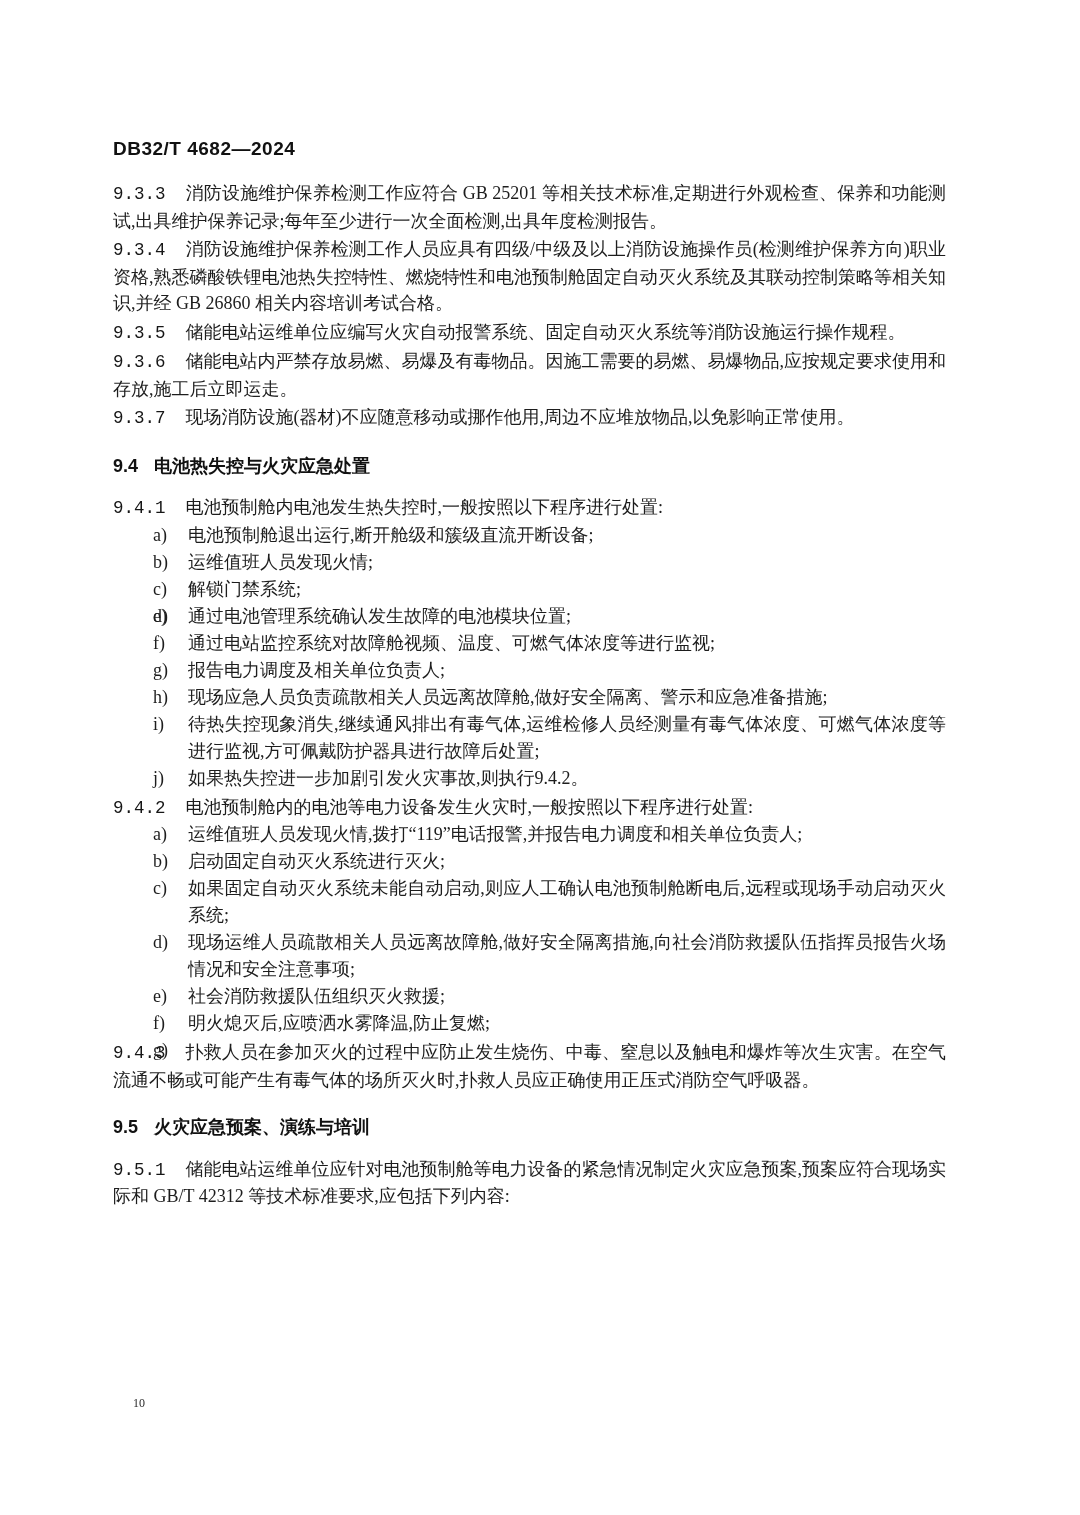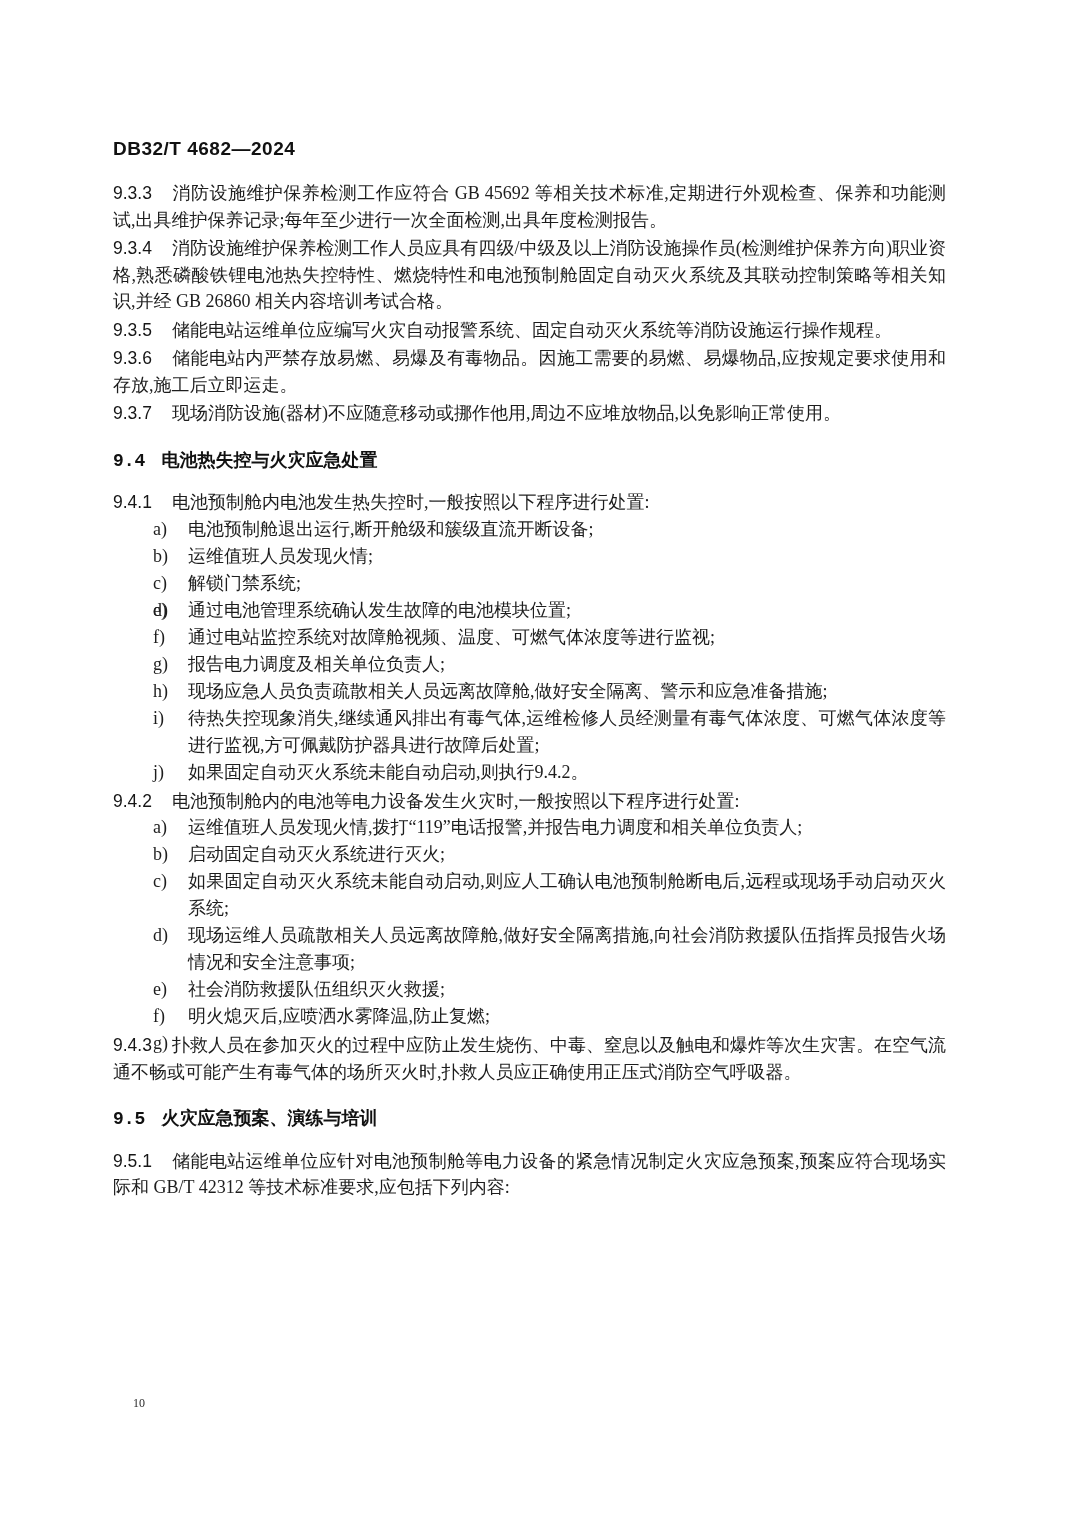--- a/index.html
+++ b/index.html
@@ -27,29 +27,29 @@
     left: 113px;
     top: 180px;
     width: 833px;
     font-size: 18px;
     line-height: 26.5px;
     text-align: justify;
   }
   p.clause { margin: 2px 0 0 0; }
   p.clause:first-child { margin-top: 0; }
   .cnum {
-    font-family: Liberation Sans, sans-serif;
+    font-family: Liberation Mono, monospace;
     font-size: 17.5px;
     margin-right: 20px;
     white-space: nowrap;
     color: #161616;
   }
   .sec-heading {
     margin: 21px 0 15px 0;
-    font-family: Liberation Mono, monospace;
+    font-family: Liberation Sans, sans-serif;
     font-weight: 700;
     font-size: 18px;
     line-height: 26.5px;
     color: #111;
     text-align: left;
   }
   .sec-heading .hnum { margin-right: 16px; }
   .li {
     position: relative;
     padding-left: 75px;
@@ -72,21 +72,21 @@
 </style>
 </head>
 <body>
 
 <div class="page">
 
   <div class="doc-header">DB32/T 4682—2024</div>
 
   <div class="content">
 
-    <p class="clause"><span class="cnum">9.3.3</span><span>消防设施维护保养检测工作应符合 GB 45692 等相关技术标准,定期进行外观检查、保养和功能测试,出具维护保养记录;每年至少进行一次全面检测,出具年度检测报告。</span></p>
+    <p class="clause"><span class="cnum">9.3.3</span><span>消防设施维护保养检测工作应符合 GB 25201 等相关技术标准,定期进行外观检查、保养和功能测试,出具维护保养记录;每年至少进行一次全面检测,出具年度检测报告。</span></p>
 
     <p class="clause"><span class="cnum">9.3.4</span><span>消防设施维护保养检测工作人员应具有四级/中级及以上消防设施操作员(检测维护保养方向)职业资格,熟悉磷酸铁锂电池热失控特性、燃烧特性和电池预制舱固定自动灭火系统及其联动控制策略等相关知识,并经 GB 26860 相关内容培训考试合格。</span></p>
 
     <p class="clause"><span class="cnum">9.3.5</span><span>储能电站运维单位应编写火灾自动报警系统、固定自动灭火系统等消防设施运行操作规程。</span></p>
 
     <p class="clause"><span class="cnum">9.3.6</span><span>储能电站内严禁存放易燃、易爆及有毒物品。因施工需要的易燃、易爆物品,应按规定要求使用和存放,施工后立即运走。</span></p>
 
     <p class="clause"><span class="cnum">9.3.7</span><span>现场消防设施(器材)不应随意移动或挪作他用,周边不应堆放物品,以免影响正常使用。</span></p>
 
 
@@ -96,21 +96,21 @@
 
     <div class="li"><span class="li-label">a)</span><span>电池预制舱退出运行,断开舱级和簇级直流开断设备;</span></div>
     <div class="li"><span class="li-label">b)</span><span>运维值班人员发现火情;</span></div>
     <div class="li"><span class="li-label">c)</span><span>解锁门禁系统;</span></div>
     <div class="li"><span class="li-label">d)</span></div>
     <div class="li"><span class="li-label">e)</span><span>通过电池管理系统确认发生故障的电池模块位置;</span></div>
     <div class="li"><span class="li-label">f)</span><span>通过电站监控系统对故障舱视频、温度、可燃气体浓度等进行监视;</span></div>
     <div class="li"><span class="li-label">g)</span><span>报告电力调度及相关单位负责人;</span></div>
     <div class="li"><span class="li-label">h)</span><span>现场应急人员负责疏散相关人员远离故障舱,做好安全隔离、警示和应急准备措施;</span></div>
     <div class="li"><span class="li-label">i)</span><span>待热失控现象消失,继续通风排出有毒气体,运维检修人员经测量有毒气体浓度、可燃气体浓度等进行监视,方可佩戴防护器具进行故障后处置;</span></div>
-    <div class="li"><span class="li-label">j)</span><span>如果固定自动灭火系统未能自动启动,则执行9.4.2。</span></div>
+    <div class="li"><span class="li-label">j)</span><span>如果热失控进一步加剧引发火灾事故,则执行9.4.2。</span></div>
 
     <p class="clause"><span class="cnum">9.4.2</span><span>电池预制舱内的电池等电力设备发生火灾时,一般按照以下程序进行处置:</span></p>
 
     <div class="li"><span class="li-label">a)</span><span>运维值班人员发现火情,拨打“119”电话报警,并报告电力调度和相关单位负责人;</span></div>
     <div class="li"><span class="li-label">b)</span><span>启动固定自动灭火系统进行灭火;</span></div>
     <div class="li"><span class="li-label">c)</span><span>如果固定自动灭火系统未能自动启动,则应人工确认电池预制舱断电后,远程或现场手动启动灭火系统;</span></div>
     <div class="li"><span class="li-label">d)</span><span>现场运维人员疏散相关人员远离故障舱,做好安全隔离措施,向社会消防救援队伍指挥员报告火场情况和安全注意事项;</span></div>
     <div class="li"><span class="li-label">e)</span><span>社会消防救援队伍组织灭火救援;</span></div>
     <div class="li"><span class="li-label">f)</span><span>明火熄灭后,应喷洒水雾降温,防止复燃;</span></div>
     <div class="li"><span class="li-label">g)</span></div>

